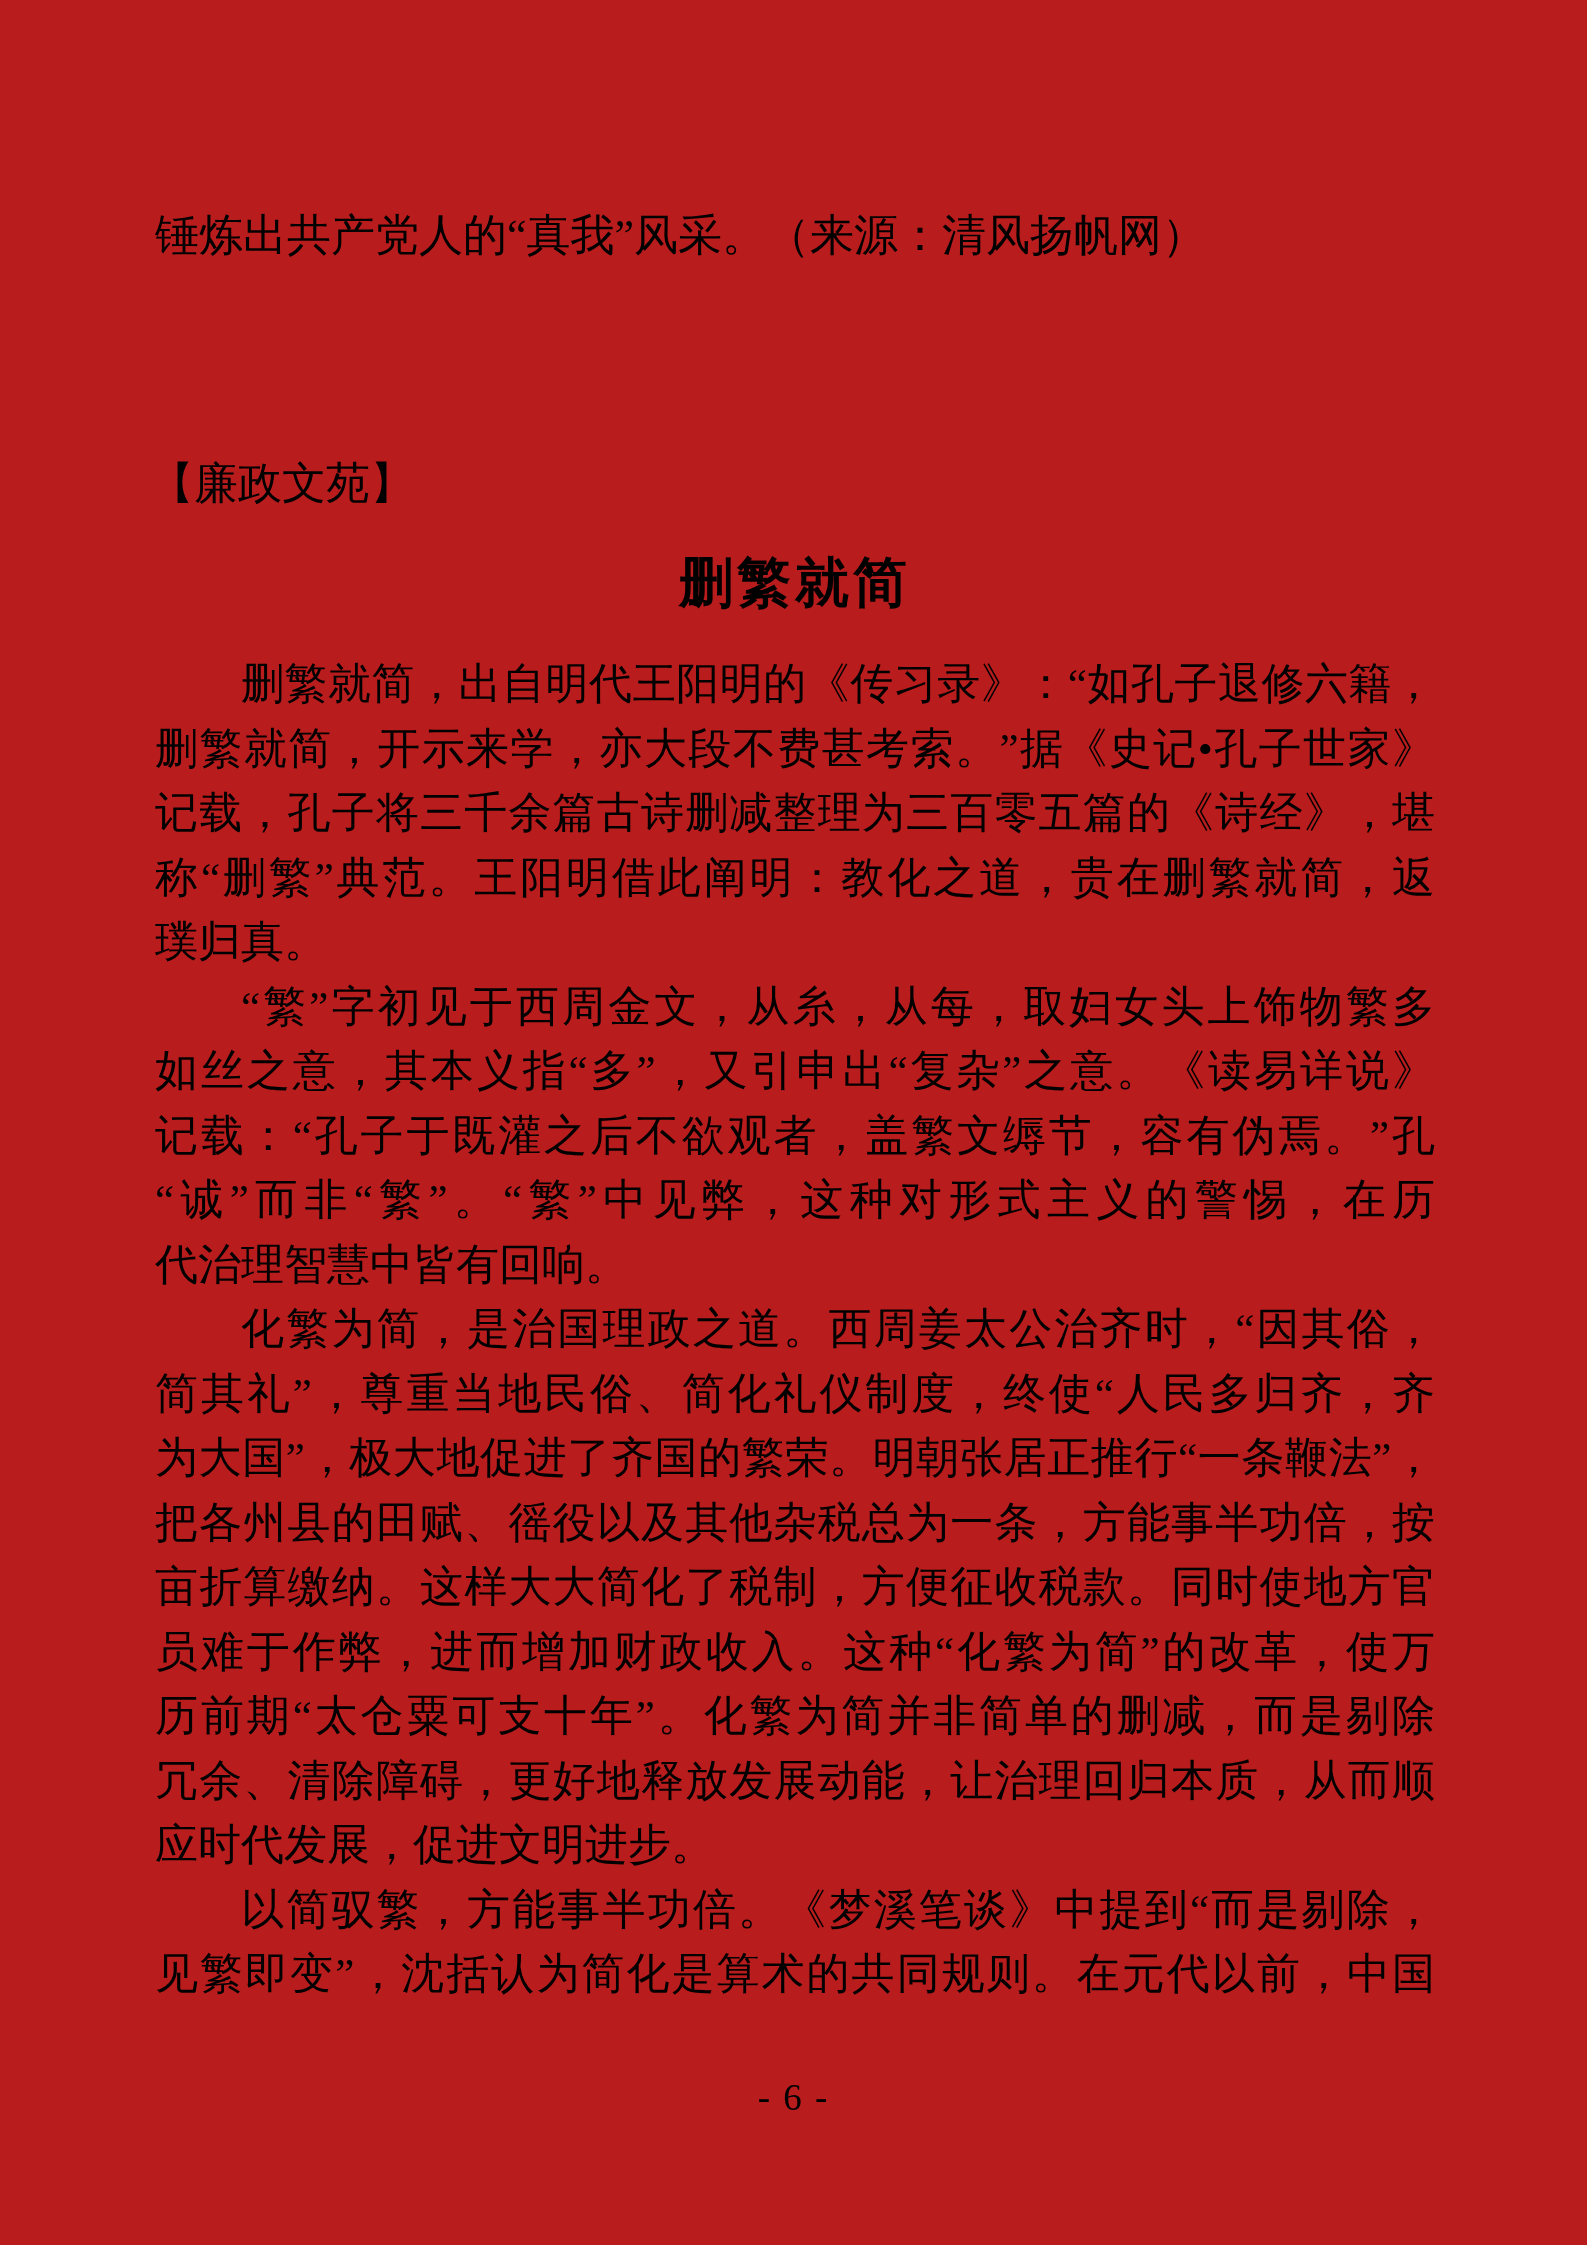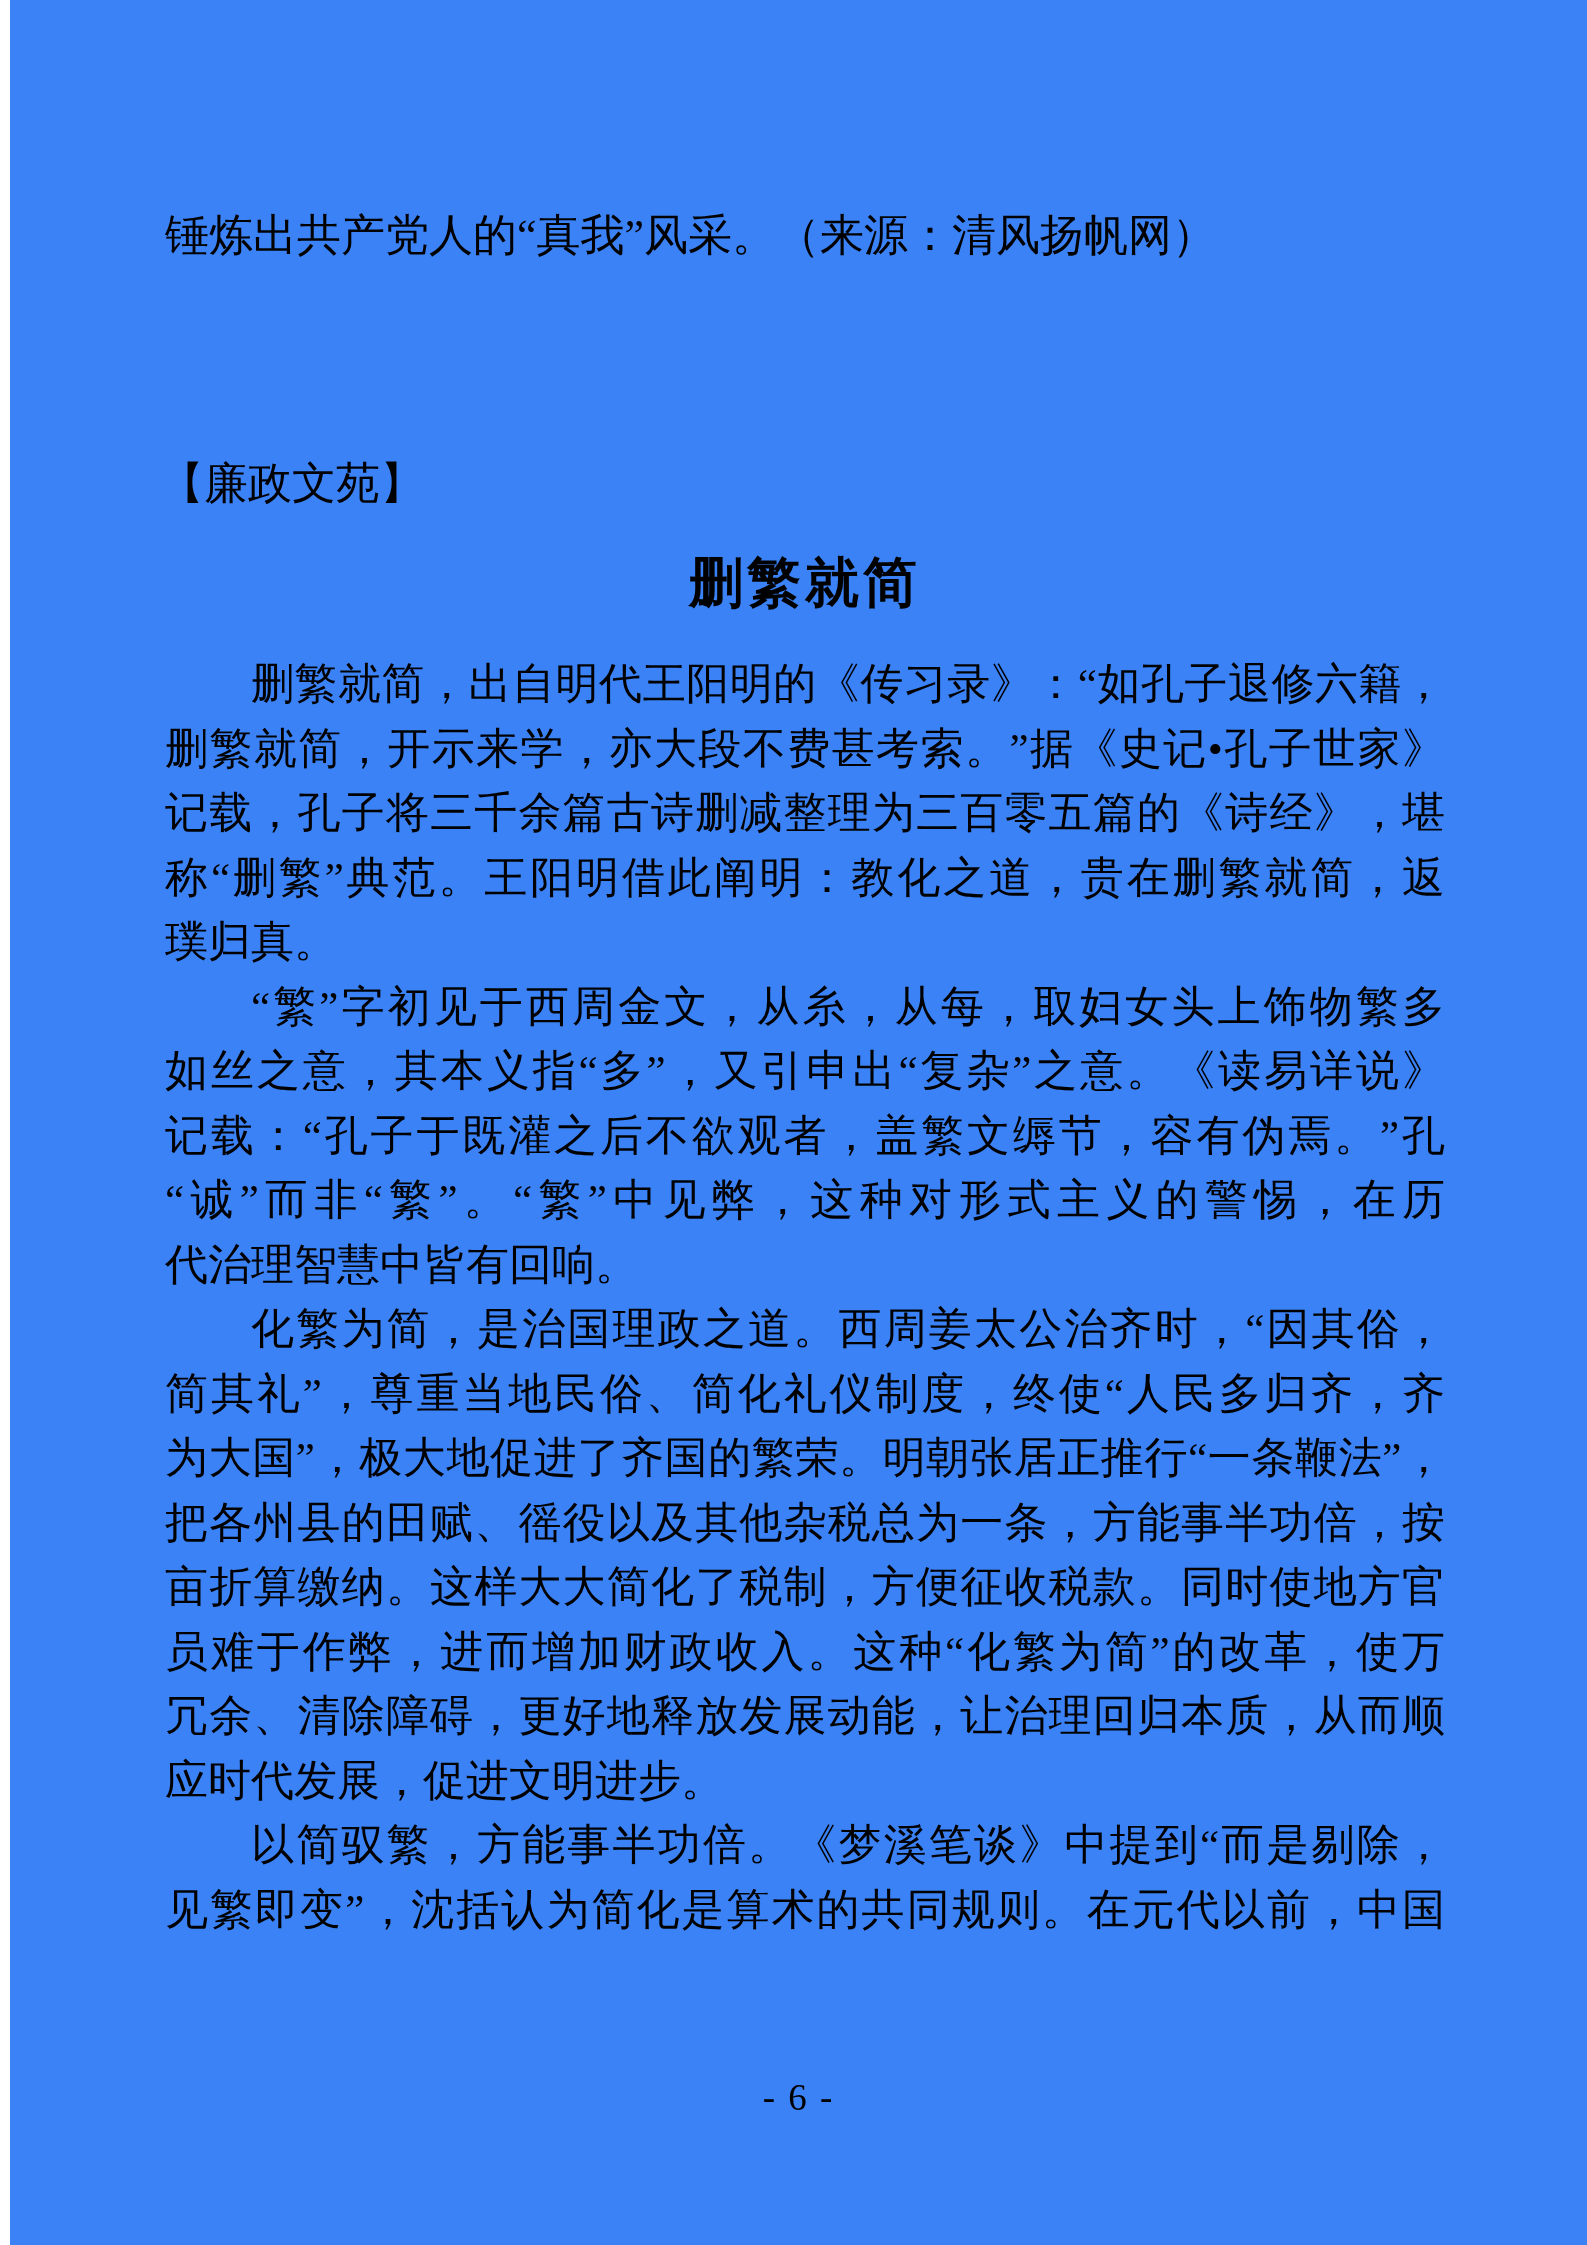--- a/index.html
+++ b/index.html
@@ -10,22 +10,21 @@
   body {
     width: 1587px;
     height: 2245px;
     position: relative;
     font-family: "Liberation Serif", "DejaVu Serif", serif;
     color: #000000;
   }
   .page {
     position: absolute;
     inset: 0;
-    background: #3b82f6;
-    margin-left: 10px;
+    background: #b91c1c;
   }
   .continuation {
     position: absolute;
     top: 210px;
     left: 155px;
     width: 1280px;
     font-size: 44px;
     line-height: 52px;
     text-align: left;
     white-space: nowrap;
@@ -102,20 +101,21 @@
       <div class="line">如丝之意，其本义指“多”，又引申出“复杂”之意。《读易详说》</div>
       <div class="line">记载：“孔子于既灌之后不欲观者，盖繁文缛节，容有伪焉。”孔</div>
       <div class="line">“诚”而非“繁”。“繁”中见弊，这种对形式主义的警惕，在历</div>
       <div class="line end">代治理智慧中皆有回响。</div>
       <div class="line indent">化繁为简，是治国理政之道。西周姜太公治齐时，“因其俗，</div>
       <div class="line">简其礼”，尊重当地民俗、简化礼仪制度，终使“人民多归齐，齐</div>
       <div class="line">为大国”，极大地促进了齐国的繁荣。明朝张居正推行“一条鞭法”，</div>
       <div class="line">把各州县的田赋、徭役以及其他杂税总为一条，方能事半功倍，按</div>
       <div class="line">亩折算缴纳。这样大大简化了税制，方便征收税款。同时使地方官</div>
       <div class="line">员难于作弊，进而增加财政收入。这种“化繁为简”的改革，使万</div>
+      <div class="line">历前期“太仓粟可支十年”。化繁为简并非简单的删减，而是剔除</div>
       <div class="line">冗余、清除障碍，更好地释放发展动能，让治理回归本质，从而顺</div>
       <div class="line end">应时代发展，促进文明进步。</div>
       <div class="line indent">以简驭繁，方能事半功倍。《梦溪笔谈》中提到“而是剔除，</div>
       <div class="line">见繁即变”，沈括认为简化是算术的共同规则。在元代以前，中国</div>
     </div>
 
   <div class="page-number">- 6 -</div>
 
 </div>
 

